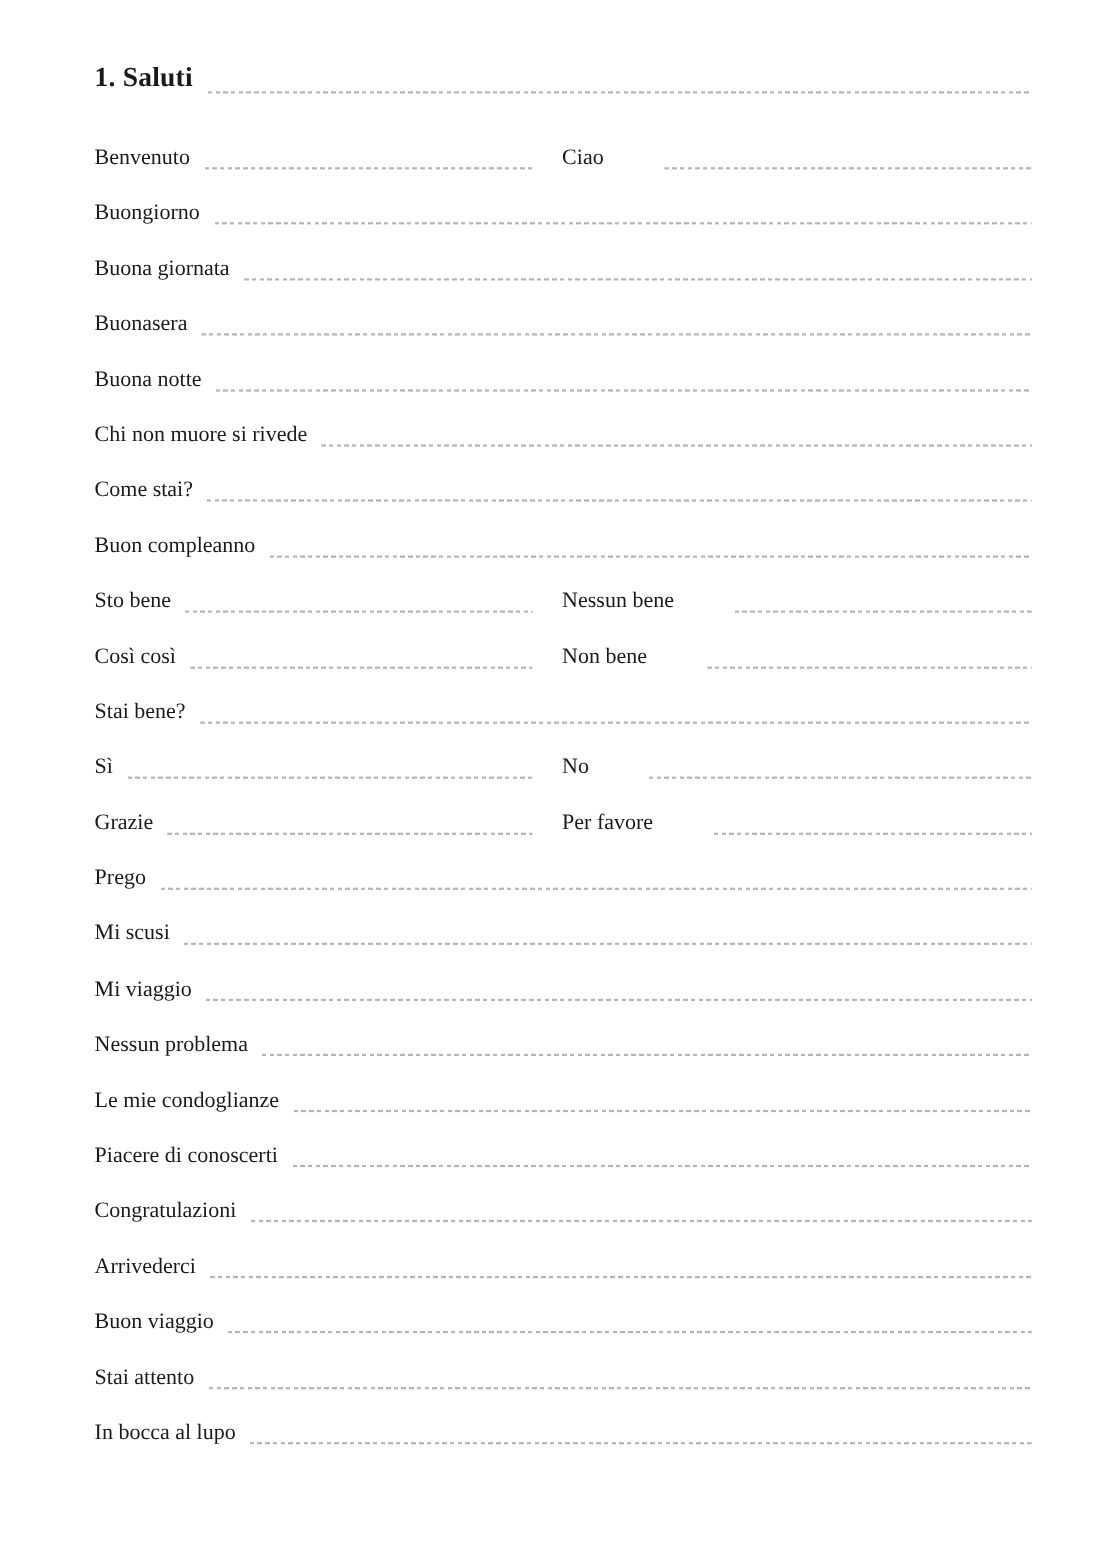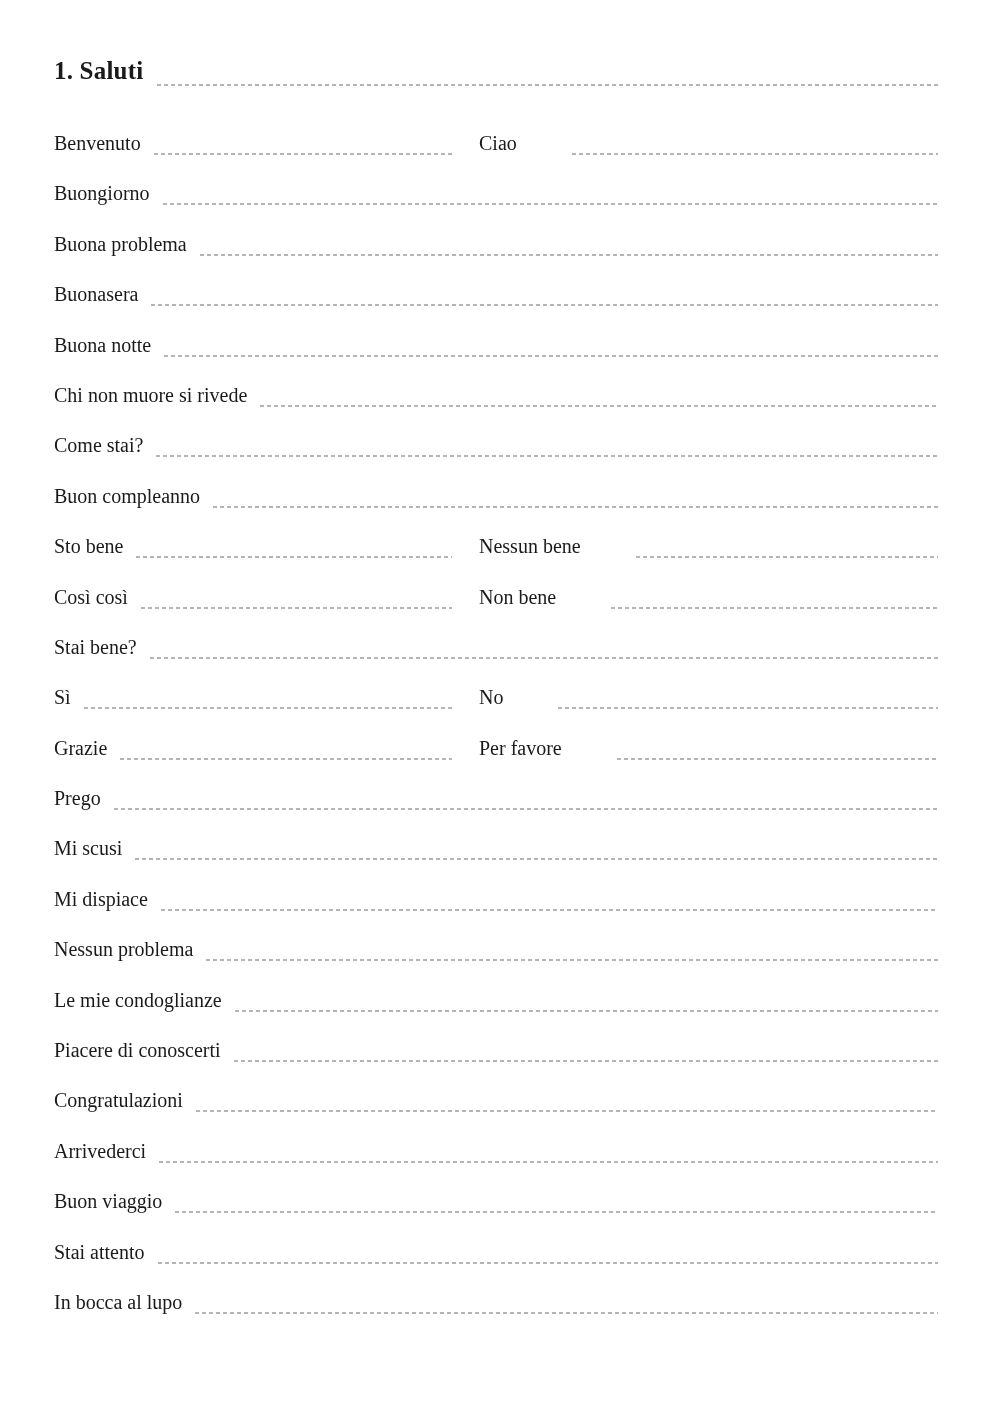--- a/index.html
+++ b/index.html
@@ -6,21 +6,21 @@
   body {
     background: #ffffff;
     font-family: "Liberation Serif", "DejaVu Serif", serif;
   }
   .page {
     position: relative;
     width: 1000px;
     height: 1414px;
     box-sizing: border-box;
     background: var(--bg, #ffffff);
-    padding: 54px 62px 0 54px;
+    padding: 54px 62px 0 86px;
     overflow: hidden;
     color: var(--text, #1a1a1a);
   }
   .title-row {
     display: flex;
     align-items: baseline;
     margin-bottom: 30px;
   }
   .title {
     margin: 0;
@@ -87,21 +87,21 @@
         </div>
       </div>
       <div class="row">
         <div class="cell full">
           <span class="term">Buongiorno</span>
           <span class="leader"></span>
         </div>
       </div>
       <div class="row">
         <div class="cell full">
-          <span class="term">Buona problema</span>
+          <span class="term">Buona giornata</span>
           <span class="leader"></span>
         </div>
       </div>
       <div class="row">
         <div class="cell full">
           <span class="term">Buonasera</span>
           <span class="leader"></span>
         </div>
       </div>
       <div class="row">
@@ -181,21 +181,21 @@
         </div>
       </div>
       <div class="row">
         <div class="cell full">
           <span class="term">Mi scusi</span>
           <span class="leader"></span>
         </div>
       </div>
       <div class="row">
         <div class="cell full">
-          <span class="term">Mi dispiace</span>
+          <span class="term">Mi viaggio</span>
           <span class="leader"></span>
         </div>
       </div>
       <div class="row">
         <div class="cell full">
           <span class="term">Nessun problema</span>
           <span class="leader"></span>
         </div>
       </div>
       <div class="row">

